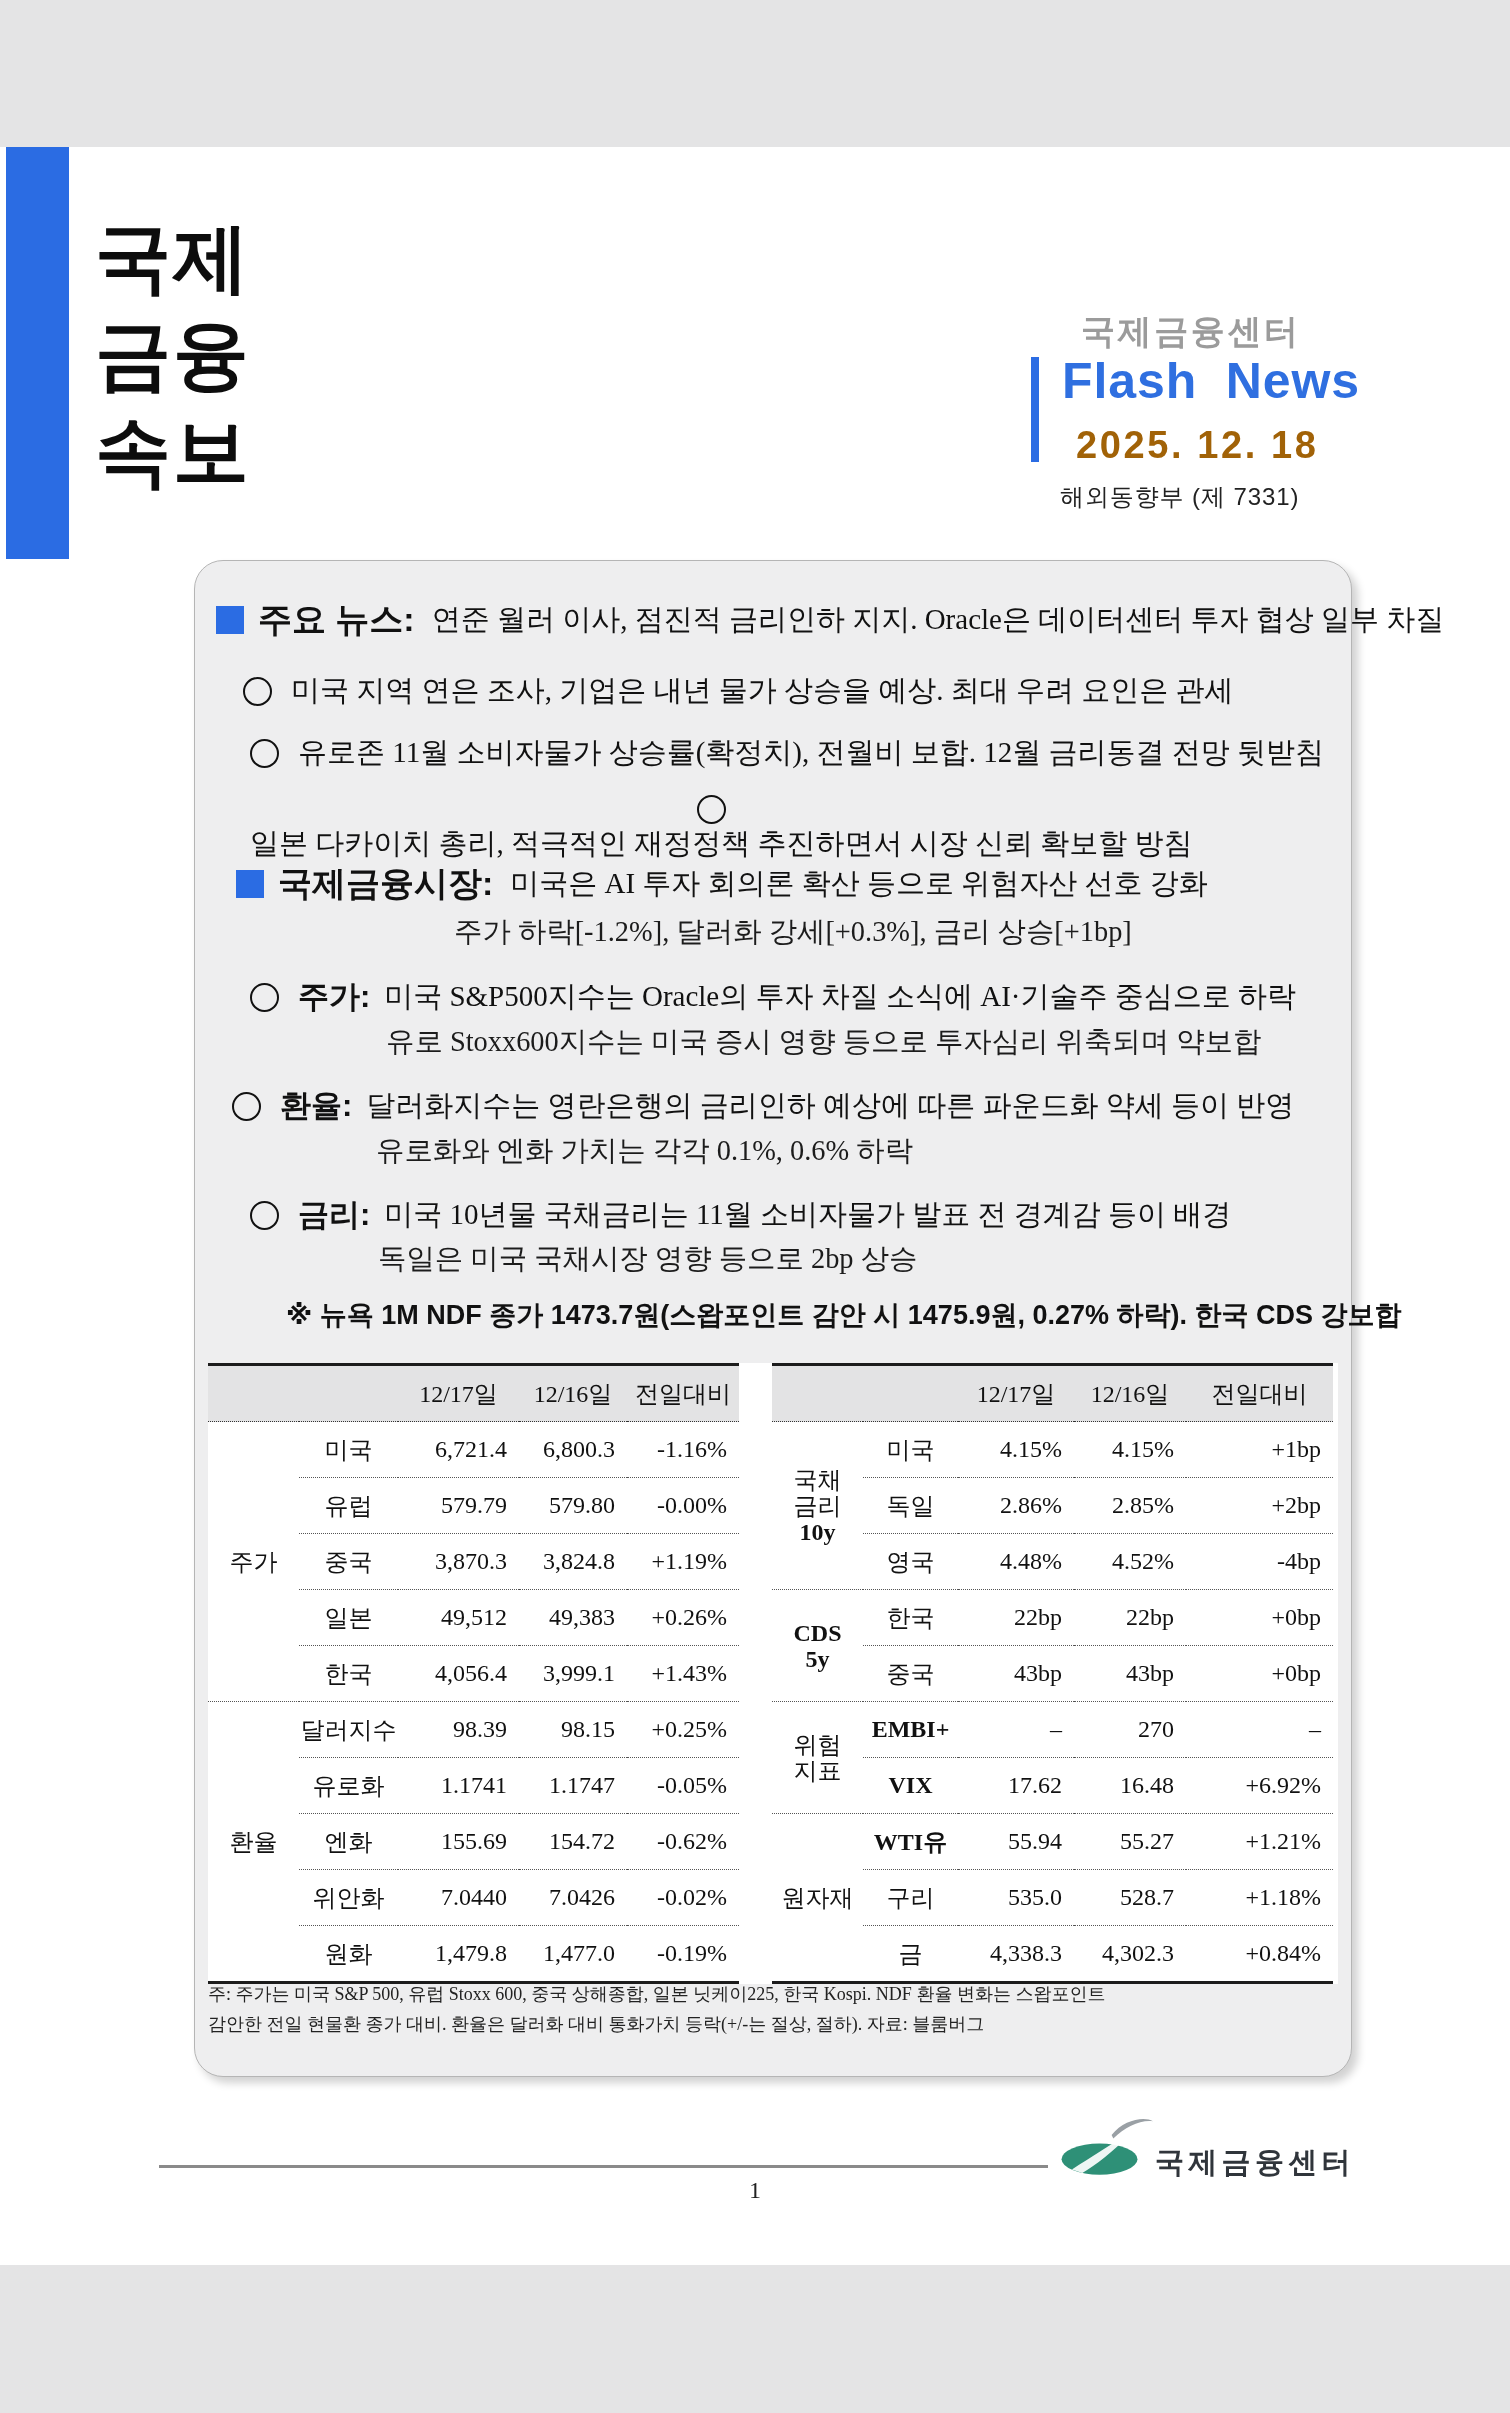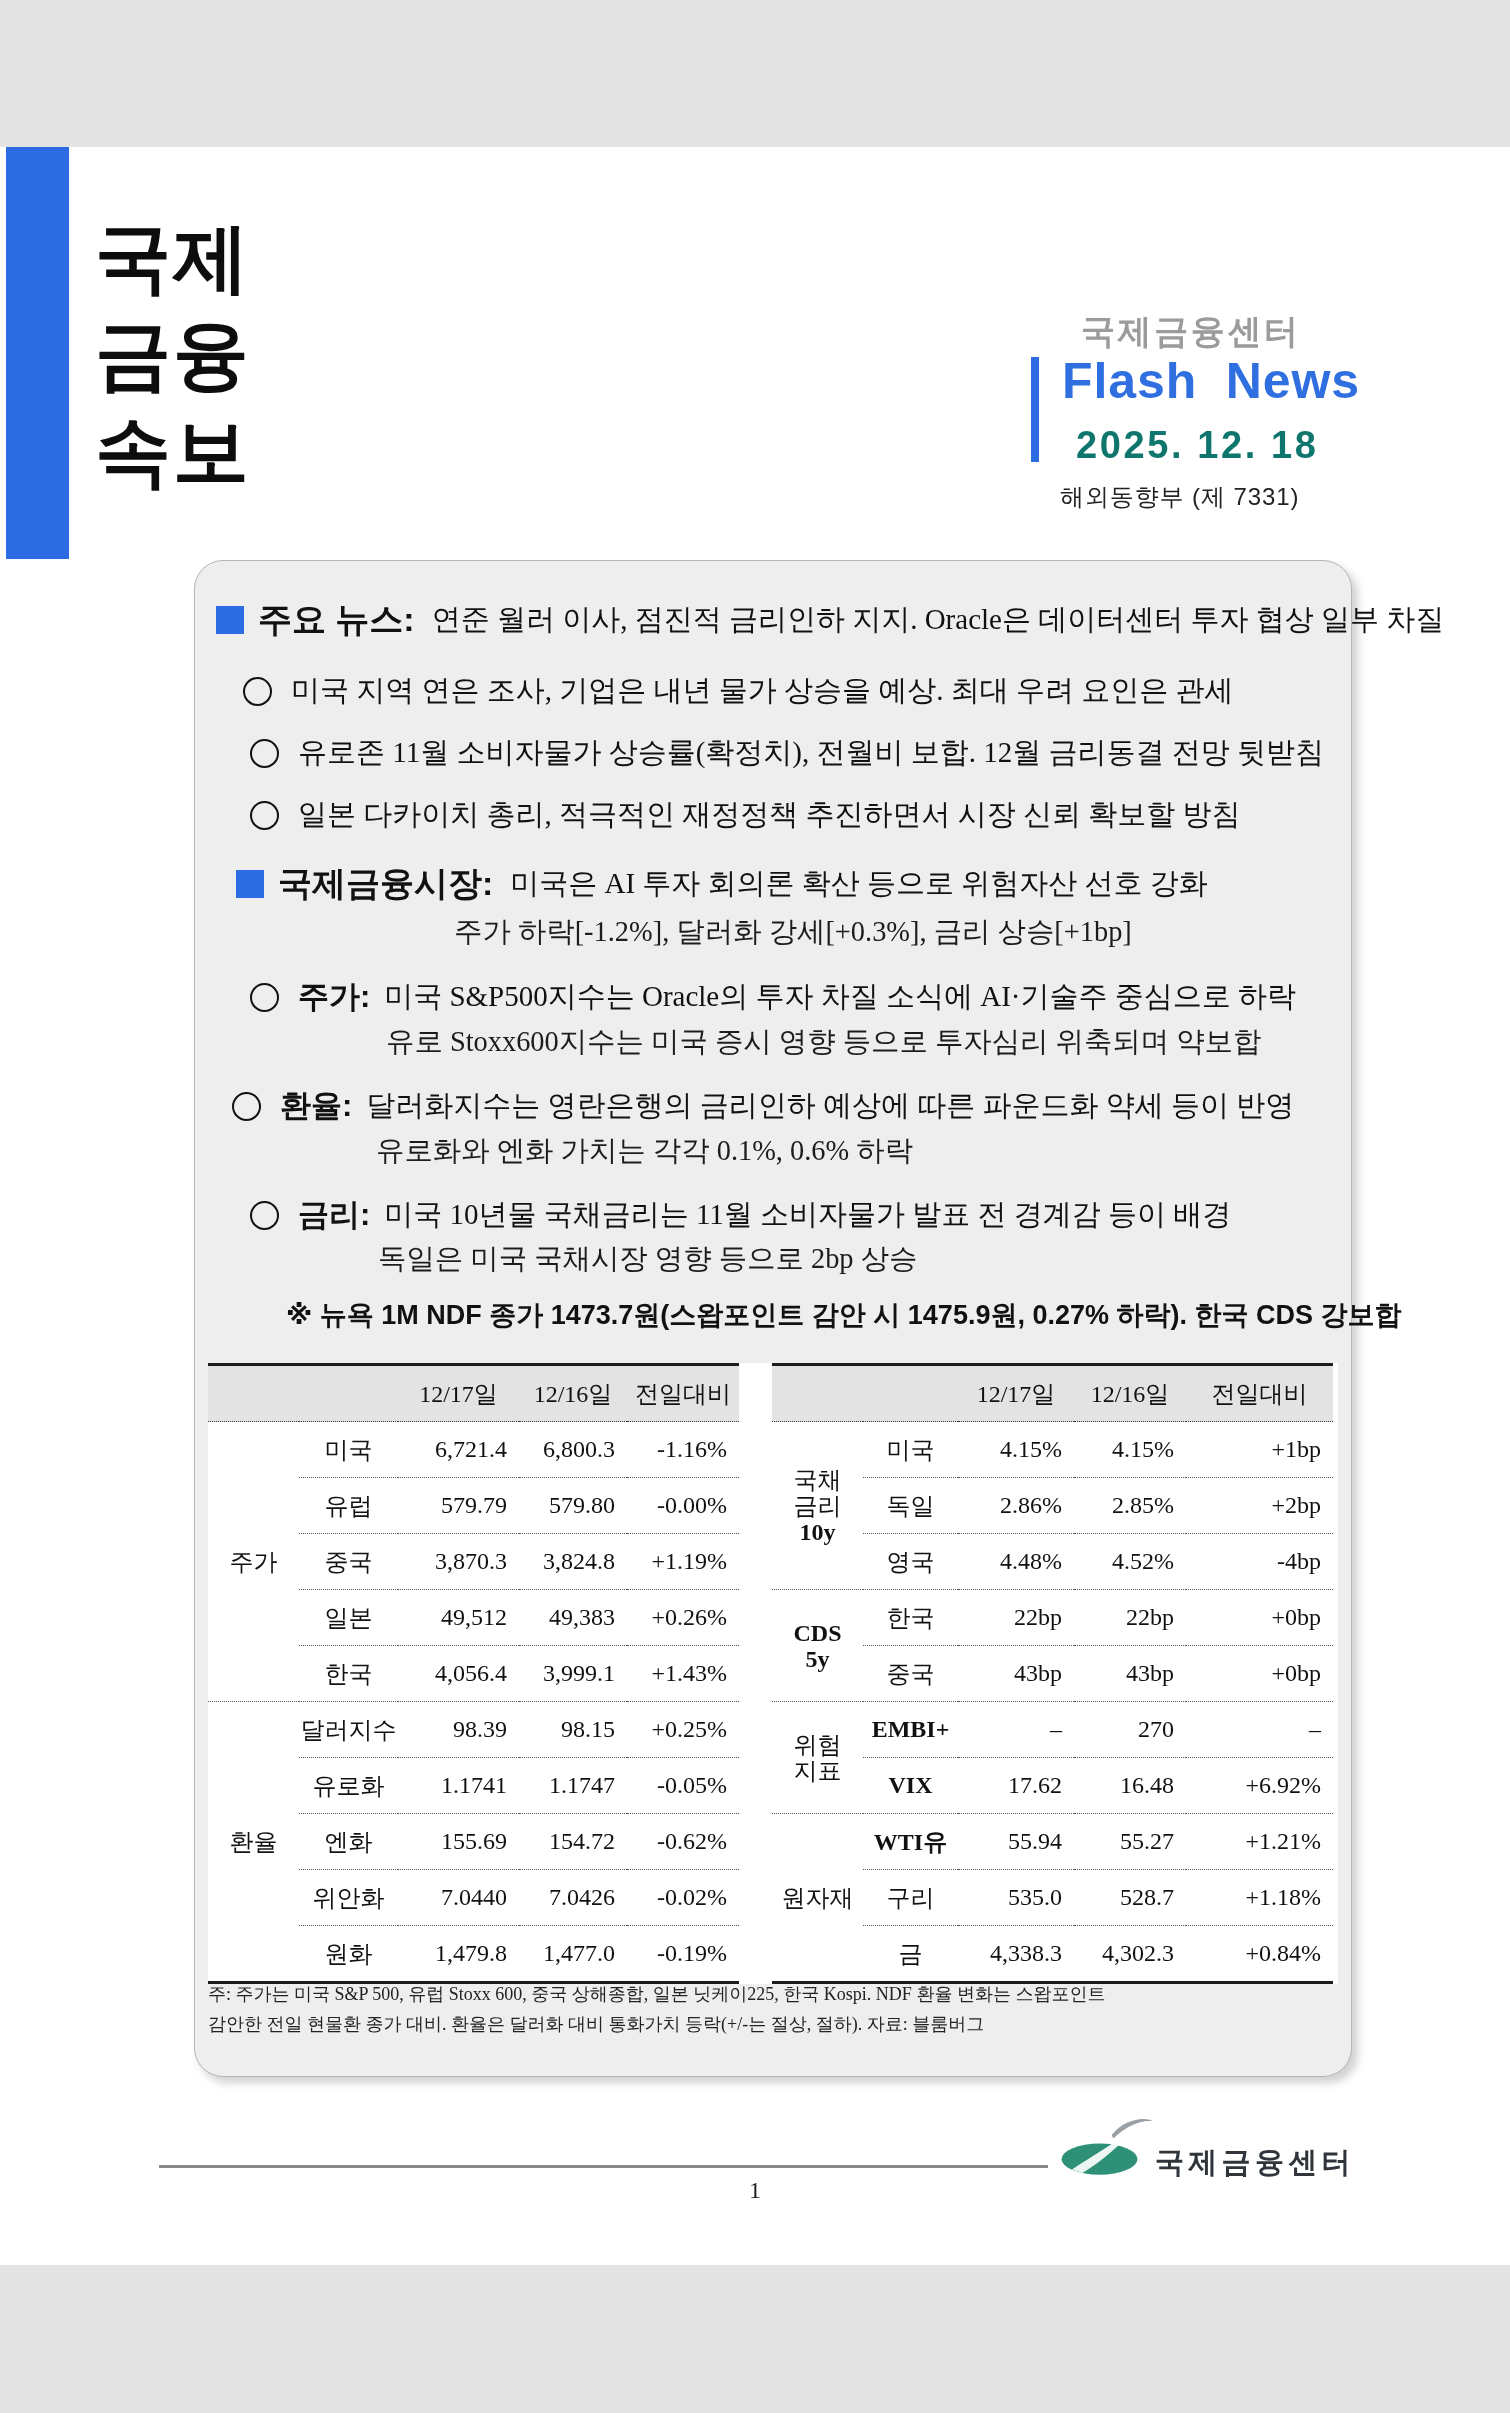--- a/index.html
+++ b/index.html
@@ -13,21 +13,21 @@
   #masthead{left:95px;top:209px;font-family:"Liberation Sans","DejaVu Sans",sans-serif;
             font-weight:800;font-size:76px;line-height:97px;color:#0d0d0d;letter-spacing:1.7px;}
 
   
   #org-name{left:1081px;top:309px;font-family:"Liberation Sans","DejaVu Sans",sans-serif;
             font-weight:700;font-size:34px;color:#9b9b9b;letter-spacing:2.6px;}
   #brand-vbar{left:1031px;top:357px;width:7.8px;height:105px;background:#2b6ce3;}
   #brand{left:1062px;top:352px;font-family:"Liberation Sans","DejaVu Sans",sans-serif;
          font-weight:700;font-size:50px;color:#2f6fe0;word-spacing:13.8px;letter-spacing:0.9px;}
   #issue-date{left:1076px;top:424px;font-family:"Liberation Sans","DejaVu Sans",sans-serif;
-              font-weight:700;font-size:38px;color:#0f766e;letter-spacing:2.6px;}
+              font-weight:700;font-size:38px;color:#a16207;letter-spacing:2.6px;}
   #dept-line{left:1060px;top:481px;font-family:"Liberation Sans","DejaVu Sans",sans-serif;
              font-size:24px;color:#222;letter-spacing:0.9px;}
 
   
   #round-box{left:194px;top:560px;width:1156px;height:1515px;background:#eeeeef;
              border:1.7px solid #b5b5b5;border-radius:29px;box-shadow:5.2px 6px 8.6px rgba(0,0,0,.18);}
   .line{position:absolute;white-space:nowrap;display:flex;align-items:center;}
   .sq{width:28.4px;height:28.4px;background:#2b6ce3;flex:0 0 auto;margin-right:13.8px;}
   .cir{width:25px;height:25px;border:2.6px solid #111;border-radius:50%;flex:0 0 auto;margin-right:19px;background:transparent;}
   .sec-label{font-family:"Liberation Sans","DejaVu Sans",sans-serif;font-weight:800;font-size:34px;margin-right:17px;}
@@ -94,21 +94,21 @@
     </div>
 
     <div class="line" style="left:48px;top:110px;justify-content:space-between;">
       <span class="cir"></span>
       <span class="item-text">미국 지역 연은 조사, 기업은 내년 물가 상승을 예상. 최대 우려 요인은 관세</span>
     </div>
     <div class="line" style="left:55px;top:172px;">
       <span class="cir"></span>
       <span class="item-text">유로존 11월 소비자물가 상승률(확정치), 전월비 보합. 12월 금리동결 전망 뒷받침</span>
     </div>
-    <div class="line" style="left:55px;top:234px;">
+    <div class="line" style="left:55px;top:234px;flex-direction:column;">
       <span class="cir"></span>
       <span class="item-text">일본 다카이치 총리, 적극적인 재정정책 추진하면서 시장 신뢰 확보할 방침</span>
     </div>
 
     <div class="line" style="left:20.7px;top:300px;padding-left:20px;">
       <span class="sq"></span>
       <span class="sec-label">국제금융시장:</span>
       <span class="sec-text">미국은 AI 투자 회의론 확산 등으로 위험자산 선호 강화</span>
     </div>
     <div class="line" style="left:259px;top:352px;">

